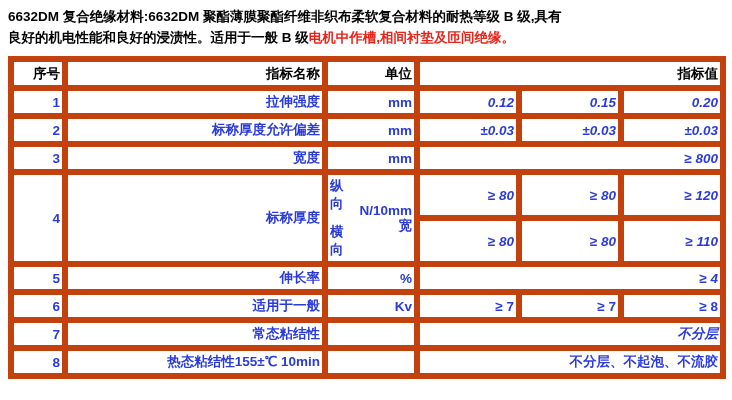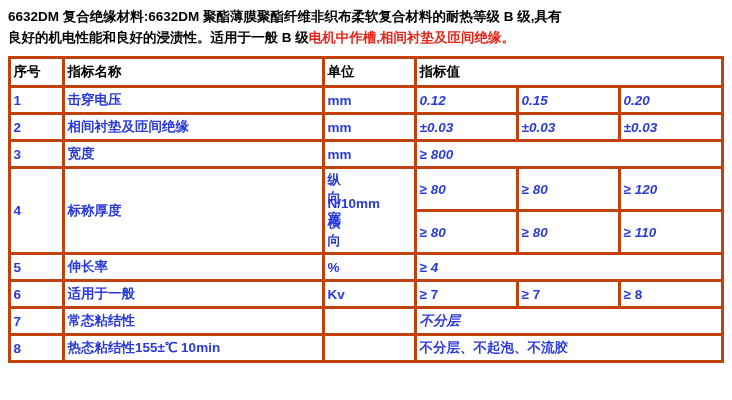--- a/index.html
+++ b/index.html
@@ -31,24 +31,24 @@
   .intro .red {
     color: #e8251b;
   }
   table.spec {
     border-collapse: collapse;
     width: 714px;
     margin: 0 auto;
     table-layout: fixed;
   }
   table.spec td, table.spec th {
-    border: 3px solid #c2410c;
+    border: 6px solid #c2410c;
     font-size: 13.5px;
     color: #2a3adb;
-    text-align: left;
+    text-align: right;
     vertical-align: middle;
     padding: 2px 2px;
     font-weight: bold;
     height: 27px;
     box-sizing: border-box;
   }
   table.spec thead td {
     color: #000000;
     height: 29px;
     font-weight: bold;
@@ -99,30 +99,30 @@
         <td>序号</td>
         <td colspan="2">指标名称</td>
         <td>单位</td>
         <td colspan="3">指标值</td>
       </tr>
     </thead>
     <tbody>
 
       <tr>
         <td>1</td>
-        <td colspan="2">击穿电压</td>
+        <td colspan="2">拉伸强度</td>
         <td>mm</td>
         <td class="blue-val">0.12</td>
         <td class="blue-val">0.15</td>
         <td class="blue-val">0.20</td>
       </tr>
 
       <tr>
         <td>2</td>
-        <td colspan="2">相间衬垫及匝间绝缘</td>
+        <td colspan="2">标称厚度允许偏差</td>
         <td>mm</td>
         <td class="blue-val">±0.03</td>
         <td class="blue-val">±0.03</td>
         <td class="blue-val">±0.03</td>
       </tr>
 
       <tr>
         <td>3</td>
         <td colspan="2">宽度</td>
         <td>mm</td>

